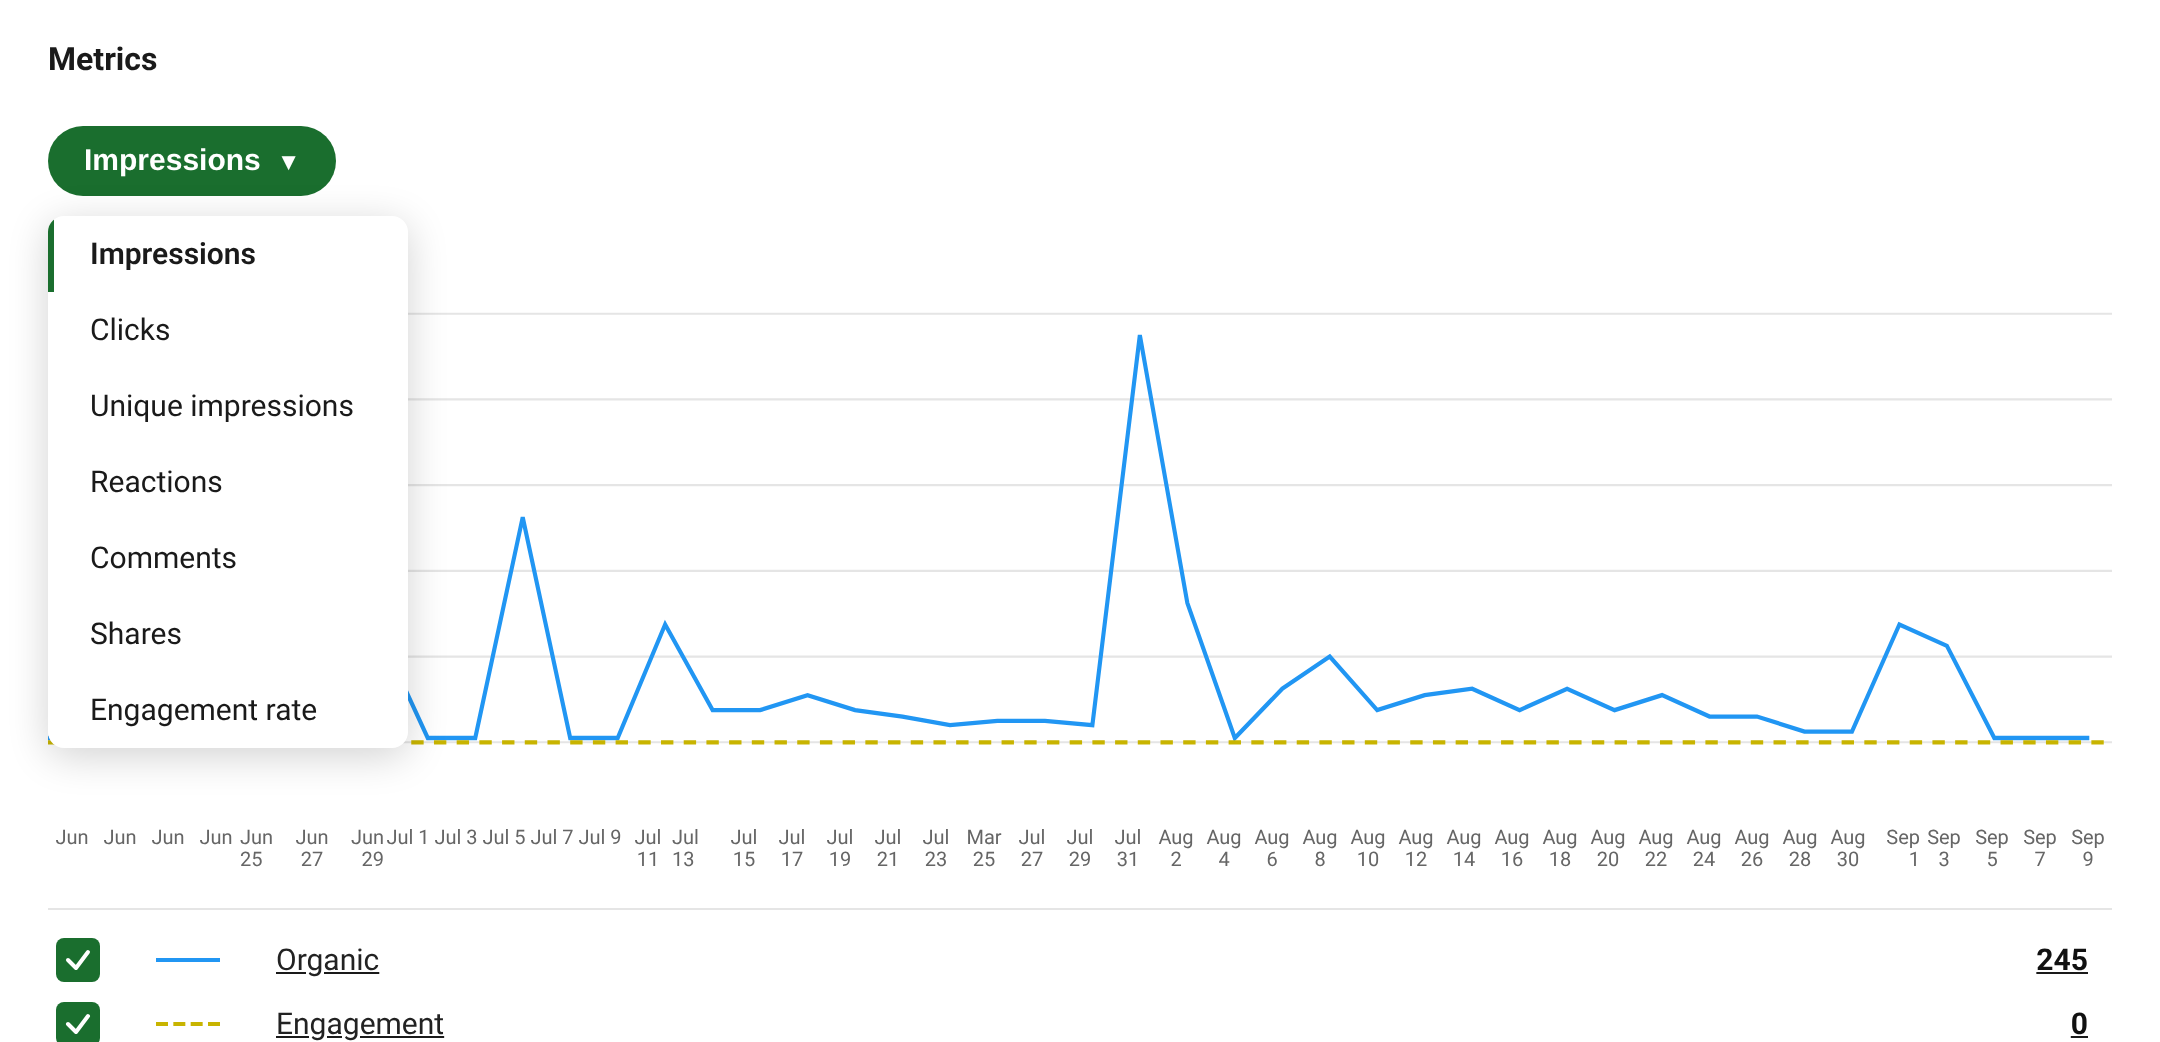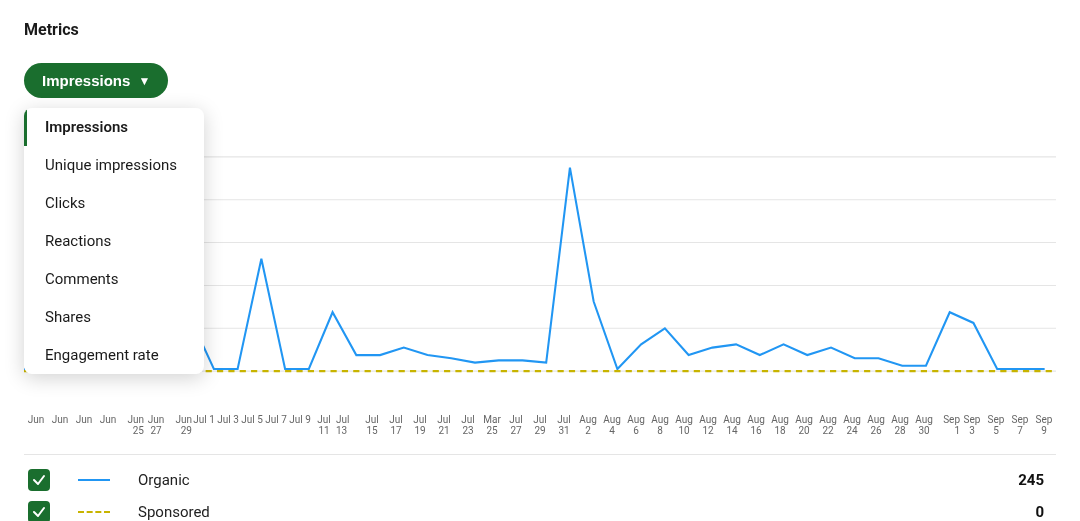--- a/index.html
+++ b/index.html
@@ -69,20 +69,21 @@
       gap: 10px;
       margin-top: 18px;
       border-top: 1px solid #e5e5e5;
       padding-top: 14px;
     }
     .legend-item {
       display: flex;
       align-items: center;
       gap: 28px;
       padding: 0 4px;
+      text-decoration: underline;
     }
     .legend-checkbox {
       width: 22px;
       height: 22px;
       background: #1a6e2e;
       border-radius: 4px;
       display: flex;
       align-items: center;
       justify-content: center;
       flex-shrink: 0;
@@ -112,22 +113,22 @@
   <div style="position:relative; display:inline-block;">
     <button class="dropdown-btn">
       <span>Impressions</span>
       <span class="dropdown-arrow">▼</span>
     </button>
   </div>
 
   
   <div class="dropdown-menu">
     <span class="dropdown-item active">Impressions</span>
+    <span class="dropdown-item">Clicks</span>
     <span class="dropdown-item">Unique impressions</span>
-    <span class="dropdown-item">Clicks</span>
     <span class="dropdown-item">Reactions</span>
     <span class="dropdown-item">Comments</span>
     <span class="dropdown-item">Shares</span>
     <span class="dropdown-item">Engagement rate</span>
   </div>
 
   <div class="chart-wrapper">
     <div class="chart-area">
       <svg class="chart-svg" viewBox="0 0 1000 280" preserveAspectRatio="none">
 
@@ -199,21 +200,21 @@
             1000,240
           "></polyline>
       </svg>
     </div>
 
     <div style="display:flex; font-size:10px; color:#666; overflow:hidden; padding-left:0;">
       <span style="flex:1;text-align:center">Jun</span>
       <span style="flex:1;text-align:center">Jun</span>
       <span style="flex:1;text-align:center">Jun</span>
       <span style="flex:1;text-align:center">Jun</span>
-      <span style="flex:1;text-align:right">Jun 25</span>
+      <span style="flex:1;text-align:left">Jun 25</span>
       <span style="flex:1;text-align:center">Jun 27</span>
       <span style="flex:1;text-align:right">Jun 29</span>
       <span style="flex:1;text-align:center">Jul 1</span>
       <span style="flex:1;text-align:center">Jul 3</span>
       <span style="flex:1;text-align:center">Jul 5</span>
       <span style="flex:1;text-align:center">Jul 7</span>
       <span style="flex:1;text-align:center">Jul 9</span>
       <span style="flex:1;text-align:center">Jul 11</span>
       <span style="flex:1;text-align:left">Jul 13</span>
       <span style="flex:1;text-align:center">Jul 15</span>
@@ -260,17 +261,17 @@
       <span class="legend-label">Organic</span>
       <span class="legend-value">245</span>
     </div>
     <div class="legend-item">
       <div class="legend-checkbox">
         <svg viewBox="0 0 14 14" fill="none">
           <polyline points="2,7 6,11 12,3" stroke="#fff" stroke-width="2" stroke-linecap="round" stroke-linejoin="round"></polyline>
         </svg>
       </div>
       <div class="legend-line-dashed"></div>
-      <span class="legend-label">Sponsored</span>
+      <span class="legend-label">Engagement</span>
       <span class="legend-value">0</span>
     </div>
   </div>
 </div>
 
 </body></html>

